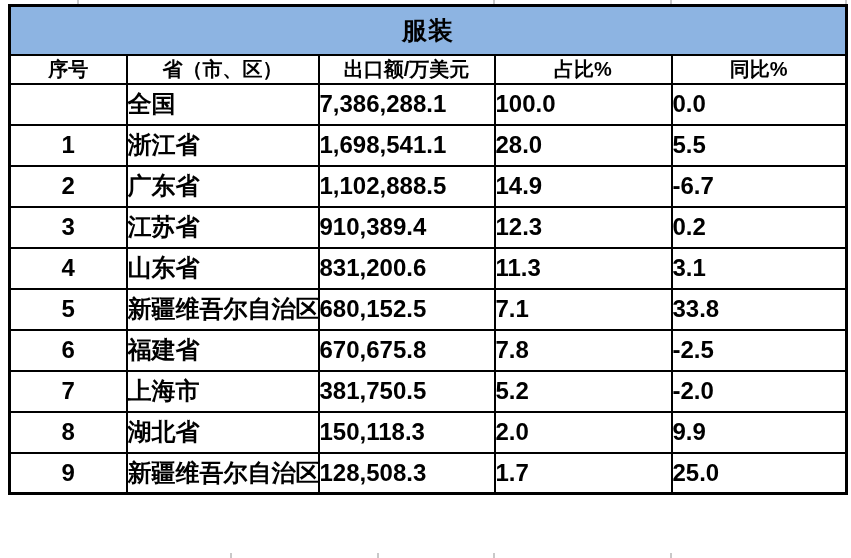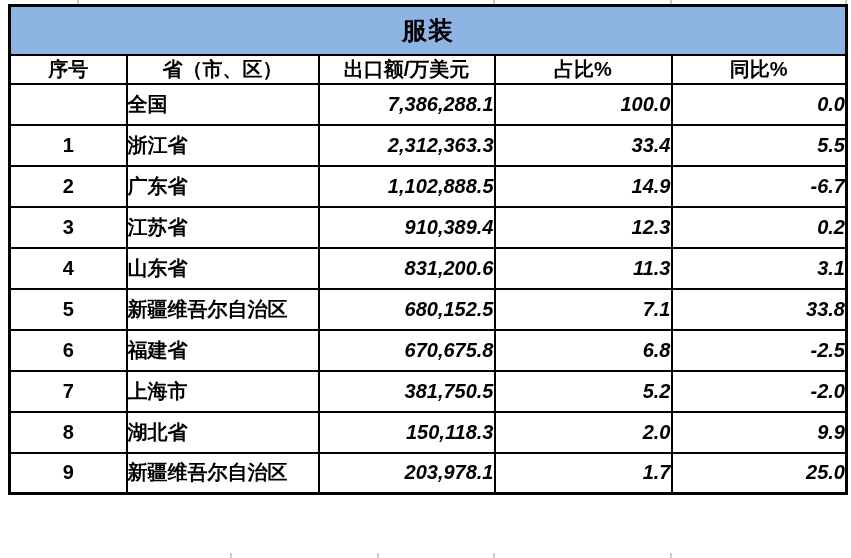--- a/index.html
+++ b/index.html
@@ -35,24 +35,24 @@
   tr.title-row { height: 49px; font-family: Liberation Serif, serif; }
   tr.title-row td {
     background: var(--title-bg);
     text-align: center;
     font-size: 25px;
     letter-spacing: 1px;
   }
   tr.header-row { height: 24px; }
   tr.header-row th { text-align: center; font-size: 20px; }
   tbody tr { height: 41px; }
-  tbody td { font-size: 20px; }
+  tbody td { font-size: 24px; }
   .c-rank   { text-align: center; }
   .c-region { text-align: left;  padding-left: 8px; }
-  .c-num    { text-align: right; padding-right: 8px; font-style: italic; }
+  .c-num    { text-align: left; padding-right: 8px; }
 
   
   .stub { position: absolute; width: 2px; background: #c9c9c9; }
   .stub.top { top: 0; height: 4px; }
   .stub.bottom { bottom: 0; height: 5px; }
 </style>
 </head>
 <body>
 
 <div class="stage">
@@ -91,22 +91,22 @@
       <td class="c-rank"></td>
       <td class="c-region">全国</td>
       <td class="c-num">7,386,288.1</td>
       <td class="c-num">100.0</td>
       <td class="c-num">0.0</td>
     </tr>
 
     <tr>
       <td class="c-rank">1</td>
       <td class="c-region">浙江省</td>
-      <td class="c-num">2,312,363.3</td>
-      <td class="c-num">33.4</td>
+      <td class="c-num">1,698,541.1</td>
+      <td class="c-num">28.0</td>
       <td class="c-num">5.5</td>
     </tr>
 
     <tr>
       <td class="c-rank">2</td>
       <td class="c-region">广东省</td>
       <td class="c-num">1,102,888.5</td>
       <td class="c-num">14.9</td>
       <td class="c-num">-6.7</td>
     </tr>
@@ -132,21 +132,21 @@
       <td class="c-region">新疆维吾尔自治区</td>
       <td class="c-num">680,152.5</td>
       <td class="c-num">7.1</td>
       <td class="c-num">33.8</td>
     </tr>
 
     <tr>
       <td class="c-rank">6</td>
       <td class="c-region">福建省</td>
       <td class="c-num">670,675.8</td>
-      <td class="c-num">6.8</td>
+      <td class="c-num">7.8</td>
       <td class="c-num">-2.5</td>
     </tr>
 
     <tr>
       <td class="c-rank">7</td>
       <td class="c-region">上海市</td>
       <td class="c-num">381,750.5</td>
       <td class="c-num">5.2</td>
       <td class="c-num">-2.0</td>
     </tr>
@@ -155,21 +155,21 @@
       <td class="c-rank">8</td>
       <td class="c-region">湖北省</td>
       <td class="c-num">150,118.3</td>
       <td class="c-num">2.0</td>
       <td class="c-num">9.9</td>
     </tr>
 
     <tr>
       <td class="c-rank">9</td>
       <td class="c-region">新疆维吾尔自治区</td>
-      <td class="c-num">203,978.1</td>
+      <td class="c-num">128,508.3</td>
       <td class="c-num">1.7</td>
       <td class="c-num">25.0</td>
     </tr>
 
   </tbody>
   </table>
 
 </div>
 
 </body></html>

